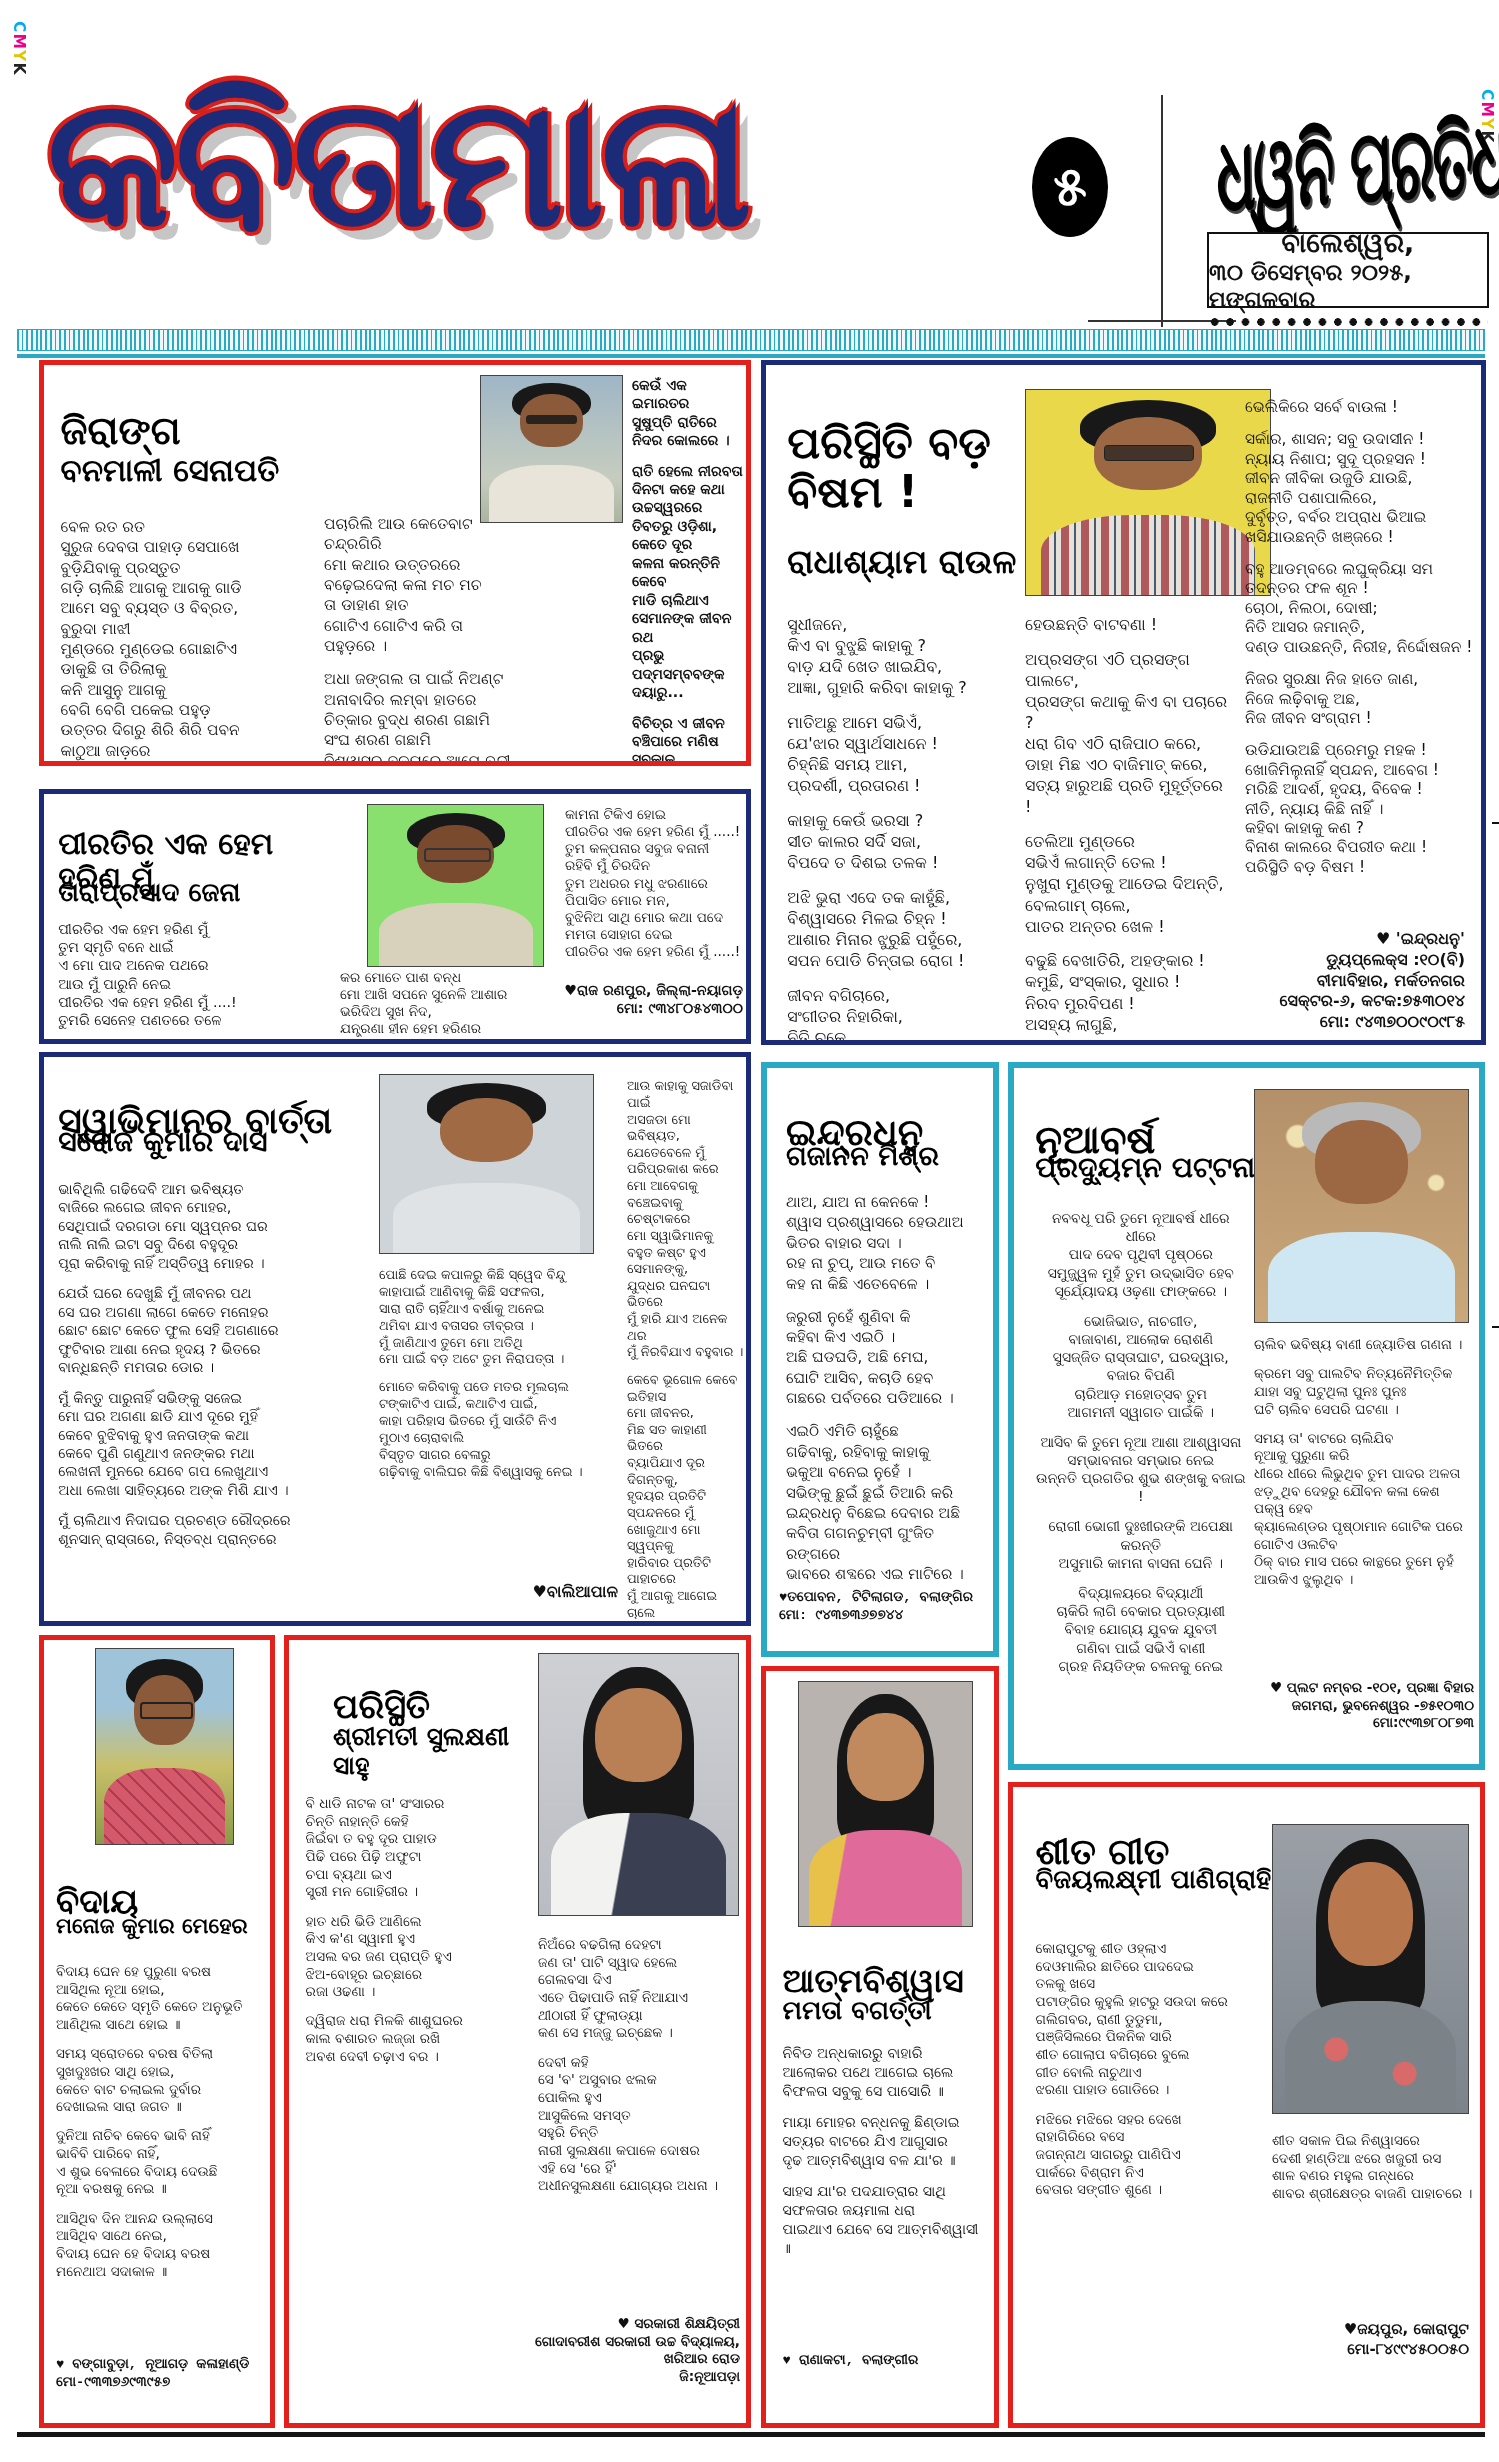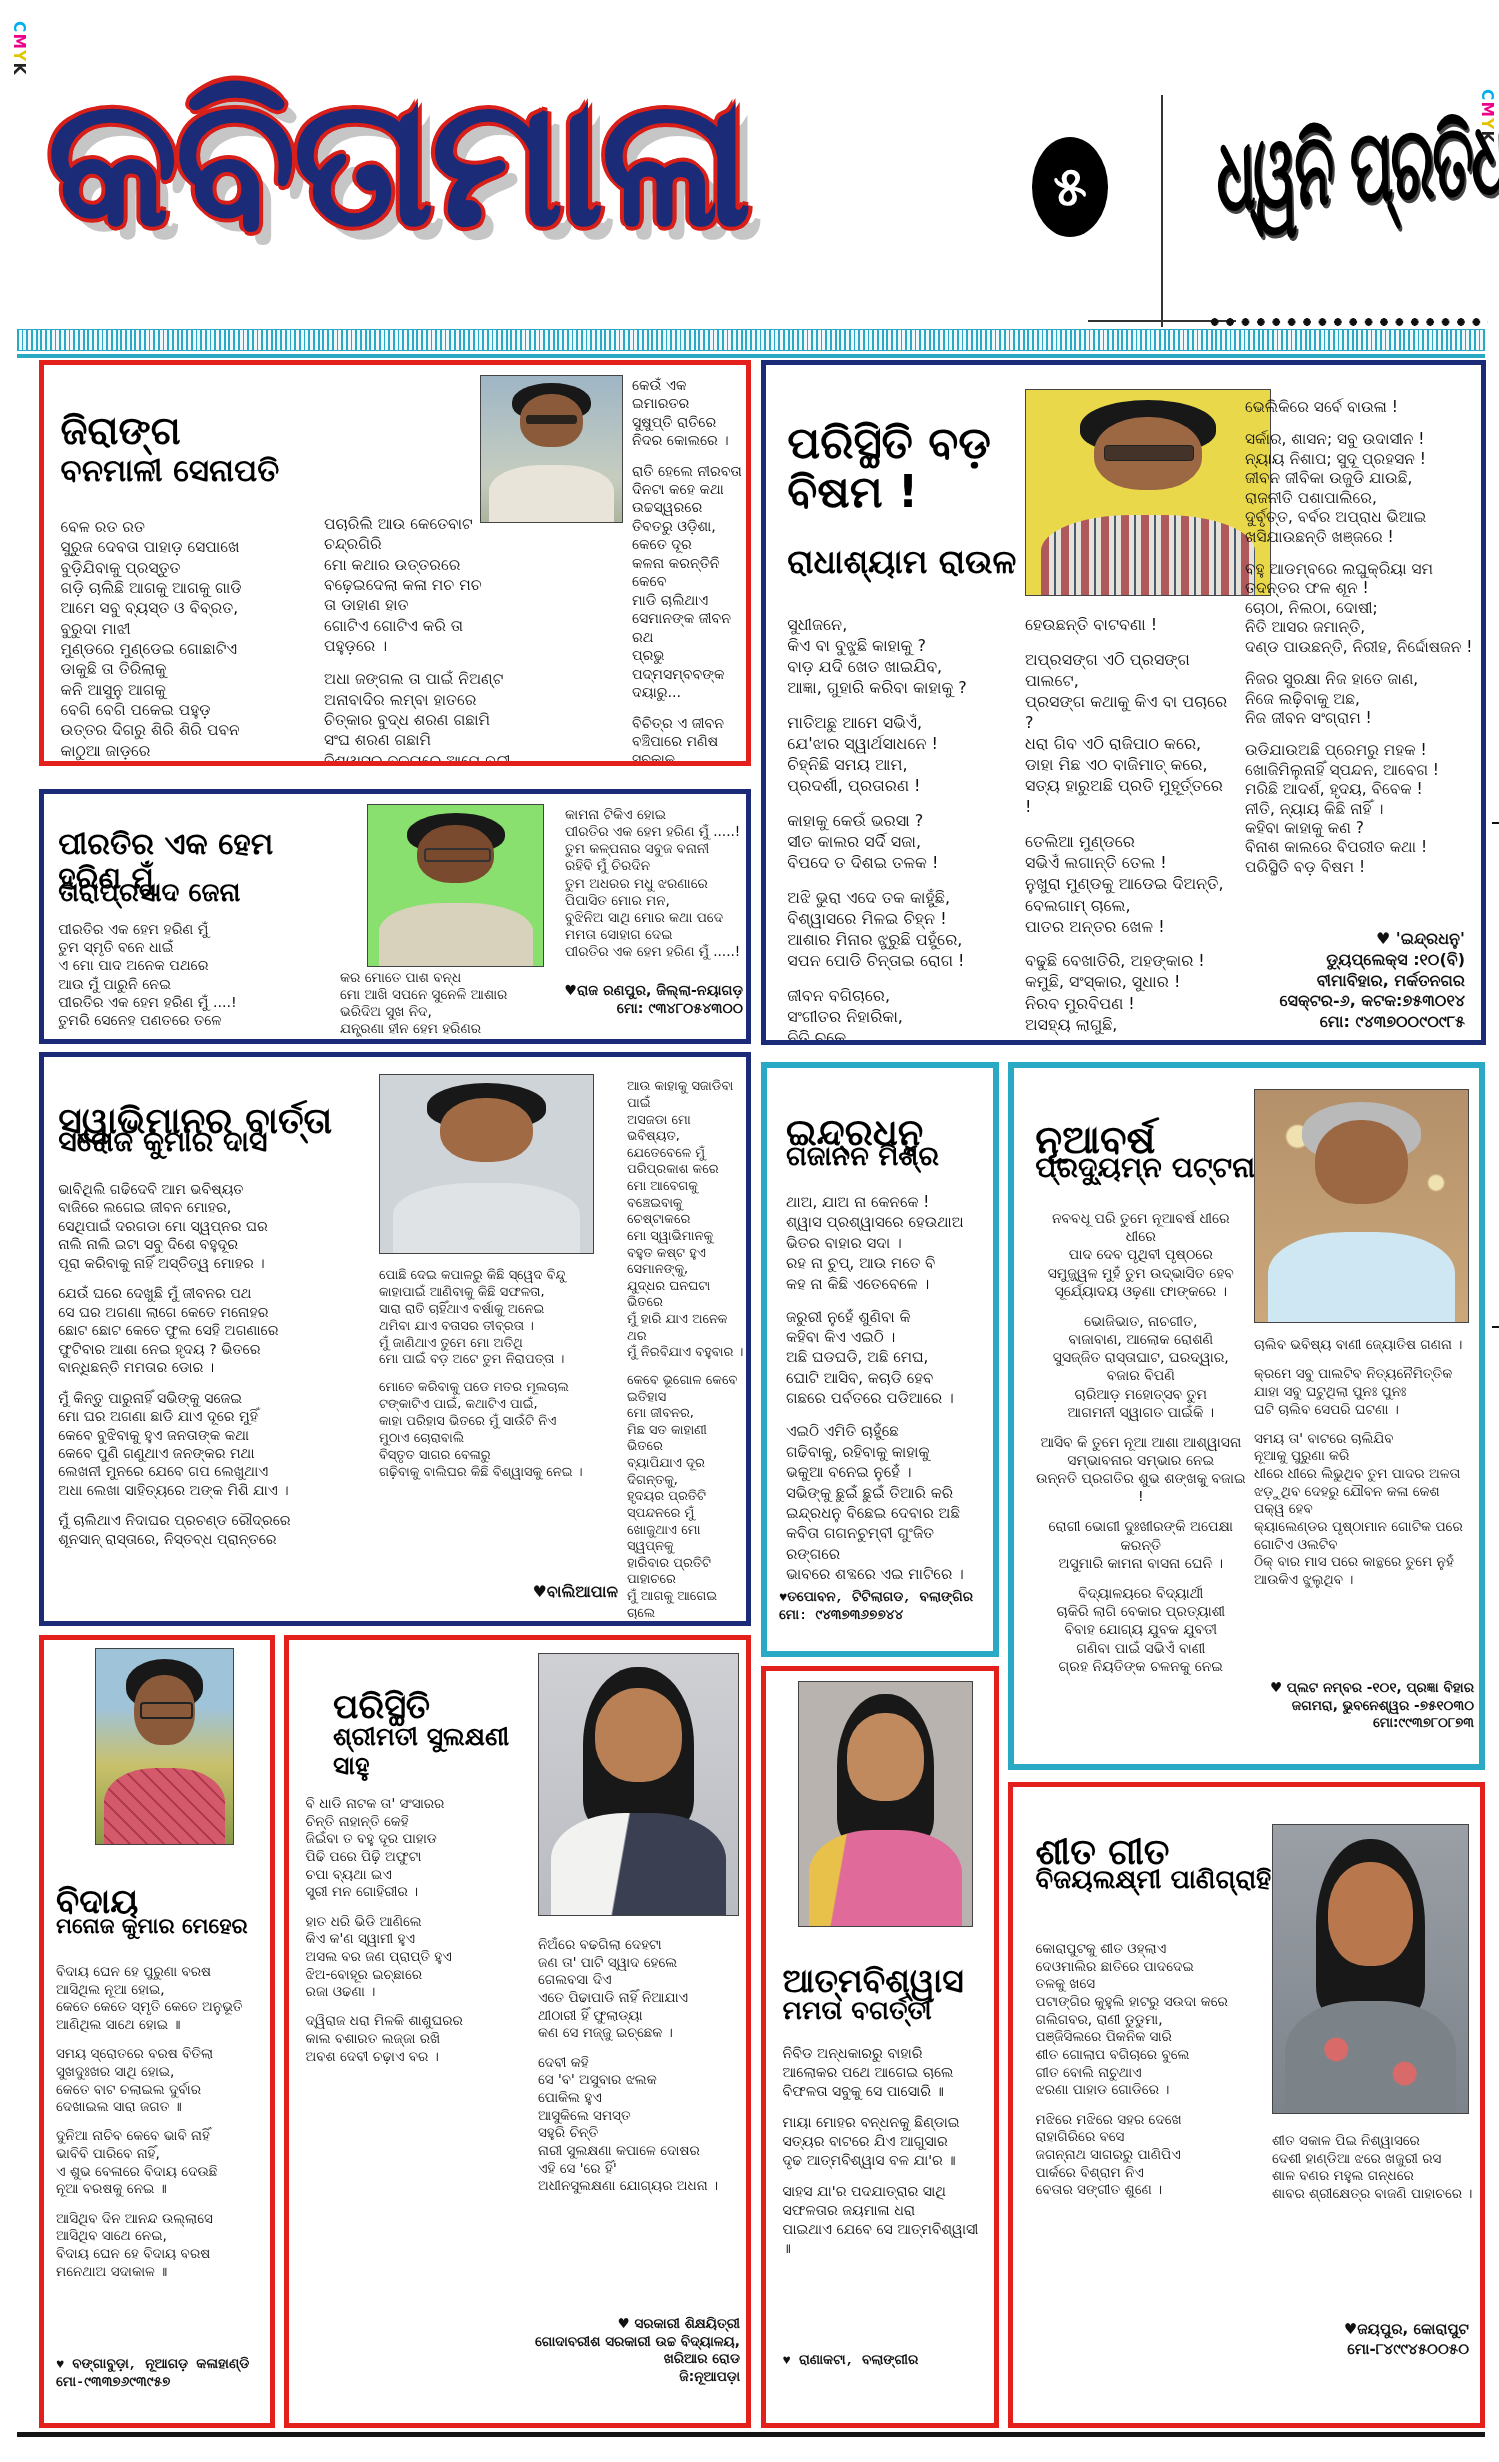--- a/index.html
+++ b/index.html
@@ -63,20 +63,24 @@
   <div class="cmyk vert" style="right:3.6px;top:89px;position:absolute;"><span class="c">C</span><span class="m">M</span><span class="y">Y</span><span class="k">K</span></div>
 
   <div class="tick" style="left:1492px;top:822px;"></div>
   <div class="tick" style="left:1492px;top:1326px;"></div>
 
   <div class="mast-title">କବିତାମାଳା</div>
   <div class="vrule"></div>
   <div class="hrule"></div>
   <div class="page-badge">୫</div>
   <div class="mast-logo">ଧ୍ୱନି ପ୍ରତିଧ୍ୱନି</div>
+  <div class="datebox">
+    <div class="city">ବାଲେଶ୍ୱର,</div>
+    <div class="date">୩୦ ଡିସେମ୍ବର ୨୦୨୫, ମଙ୍ଗଳବାର</div>
+  </div>
   <div class="dotline"></div>
   <div class="band"></div>
   <div class="band2"></div>
   <div class="bottomline"></div>
 
   <article class="pbox b-red" style="left:39px;top:360px;width:712px;height:406px;">
     <h2 class="ptitle" style="left:16.6px;top:12px;font-size:39px;">ଜିରାଙ୍ଗ</h2>
     <div class="pauthor" style="left:16.6px;top:88px;font-size:31px;">ବନମାଳୀ ସେନାପତି</div>
     <div class="photo" style="left:436px;top:9.5px;width:141px;height:146px;">
       <div class="ph-bg" style="background:linear-gradient(#9fb6c6,#c6cdbf 70%,#aab49e);"></div>
@@ -106,21 +110,21 @@
         <div class="ln">ମୋ କଥାର ଉତ୍ତରରେ</div>
         <div class="ln">ବଢ଼େଇଦେଲା କଳା ମଚ ମଚ</div>
         <div class="ln">ତା ଡାହାଣ ହାତ</div>
         <div class="ln">ଗୋଟିଏ ଗୋଟିଏ କରି ତା ପହୁଡ଼ରେ ।</div>
         <div class="gap"></div>
         <div class="ln">ଅଧା ଜଙ୍ଗଲ ତା ପାଇଁ ନିଅଣ୍ଟ</div>
         <div class="ln">ଅନାବାଦିର ଲମ୍ବା ହାତରେ</div>
         <div class="ln">ଚିତ୍କାର ବୁଦ୍ଧ ଶରଣ ଗଛାମି ସଂଘ ଶରଣ ଗଛାମି</div>
         <div class="ln">ବିଶ୍ୱାସର ବଳୟରେ ଆମେ ବନ୍ଦୀ</div>
       </div>
-    <div class="col" style="left:588px;top:10.7px;width:116px;font-size:14.2px;line-height:1.3;">
+    <div class="col" style="left:588px;top:10.7px;width:116px;font-size:14.2px;line-height:1.3;font-weight:bold;">
         <div class="ln">କେଉଁ ଏକ ଇମାରତର</div>
         <div class="ln">ସୁଷୁପ୍ତି ରାତିରେ</div>
         <div class="ln">ନିଦର କୋଲରେ ।</div>
         <div class="gap"></div>
         <div class="ln">ରାତି ହେଲେ ନୀରବତା</div>
         <div class="ln">ଦିନଟା କହେ କଥା</div>
         <div class="ln">ଉଚ୍ଚସ୍ୱରରେ</div>
         <div class="ln">ତିବତରୁ ଓଡ଼ିଶା, କେତେ ଦୂର</div>
         <div class="ln">କଳନା କରନ୍ତିନି କେବେ</div>
         <div class="ln">ମାଡି ଚାଲିଥାଏ ସେମାନଙ୍କ ଜୀବନ ରଥ</div>

